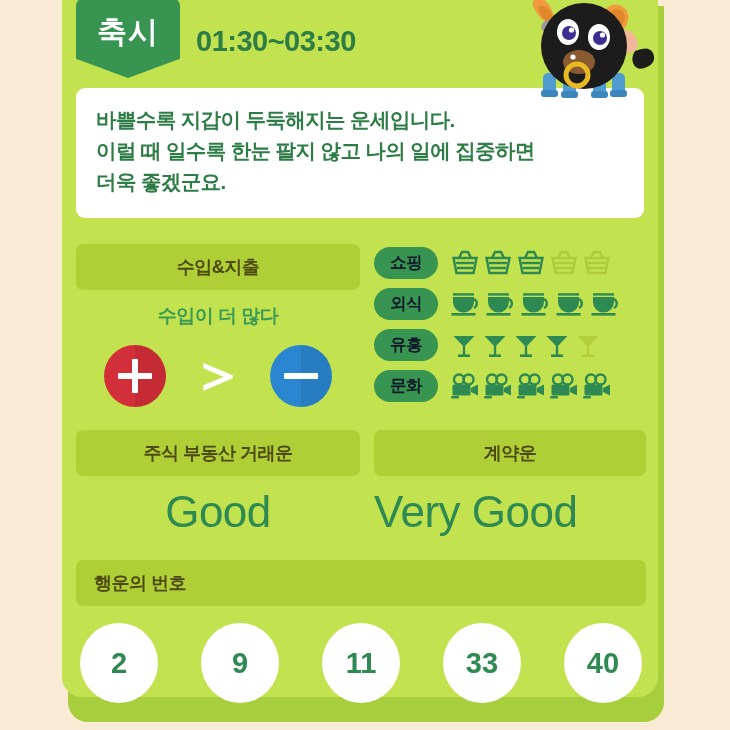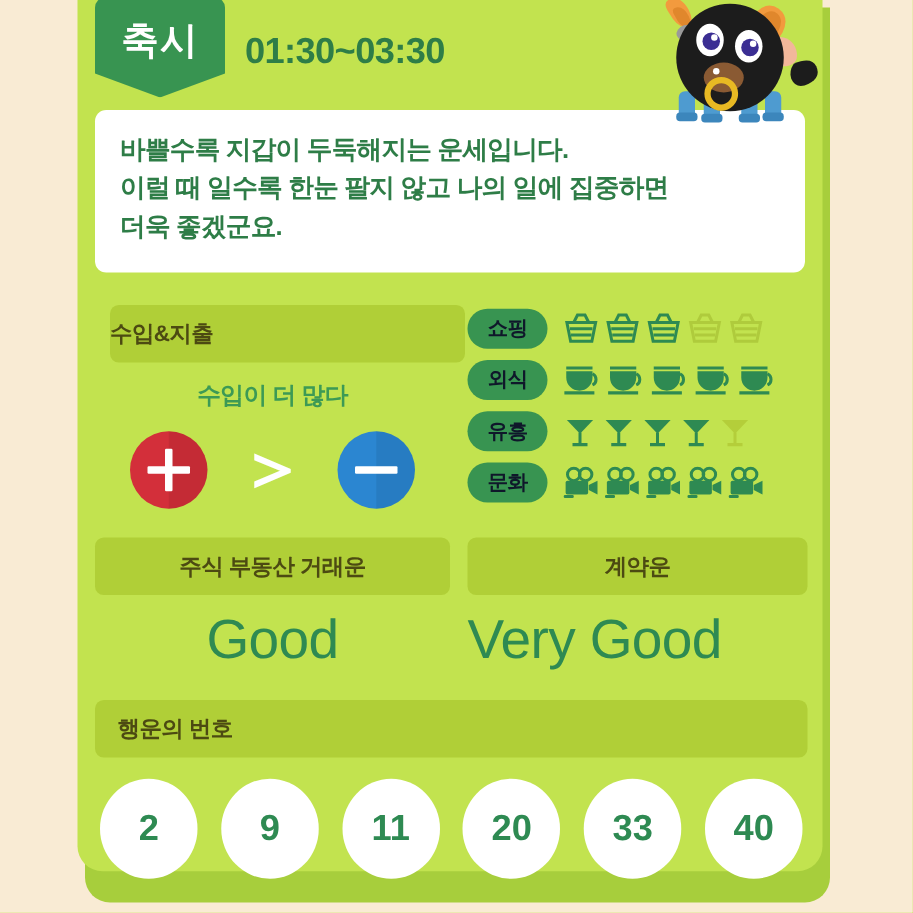--- a/index.html
+++ b/index.html
@@ -92,21 +92,21 @@
     font-size:18px;
     font-weight:bold;
     letter-spacing:-0.5px;
   }
 
   
   .inc-hdr {
     position:absolute;
     left:14px; top:244px;
     width:284px; height:46px;
-    margin-left:12px;
+    justify-content:center;
   }
   .inc-sub {
     position:absolute;
     left:14px; top:303px;
     width:284px;
     text-align:center;
     color:#3C9A55;
     font-size:19px;
     font-weight:bold;
     letter-spacing:-0.5px;
@@ -438,21 +438,20 @@
     <div class="luck-val-l">Good</div>
     <div class="luck-val-r">Very Good</div>
 
     <div class="hdr-bar num-hdr">
       <span>행운의 번호</span>
     </div>
     <div class="num-row">
       <div class="num-ball">2</div>
       <div class="num-ball">9</div>
       <div class="num-ball">11</div>
-      <div class="num-ball">20</div>
       <div class="num-ball">33</div>
       <div class="num-ball">40</div>
     </div>
 
   </div>
 
   <svg class="mascot" viewBox="0 0 155 105">
 
     <path d="M128 55 q14 -6 18 2 q4 9 -6 14 q-10 5 -14 -4 q-2 -6 2 -12 Z" fill="#1C1C1C"></path>
 

